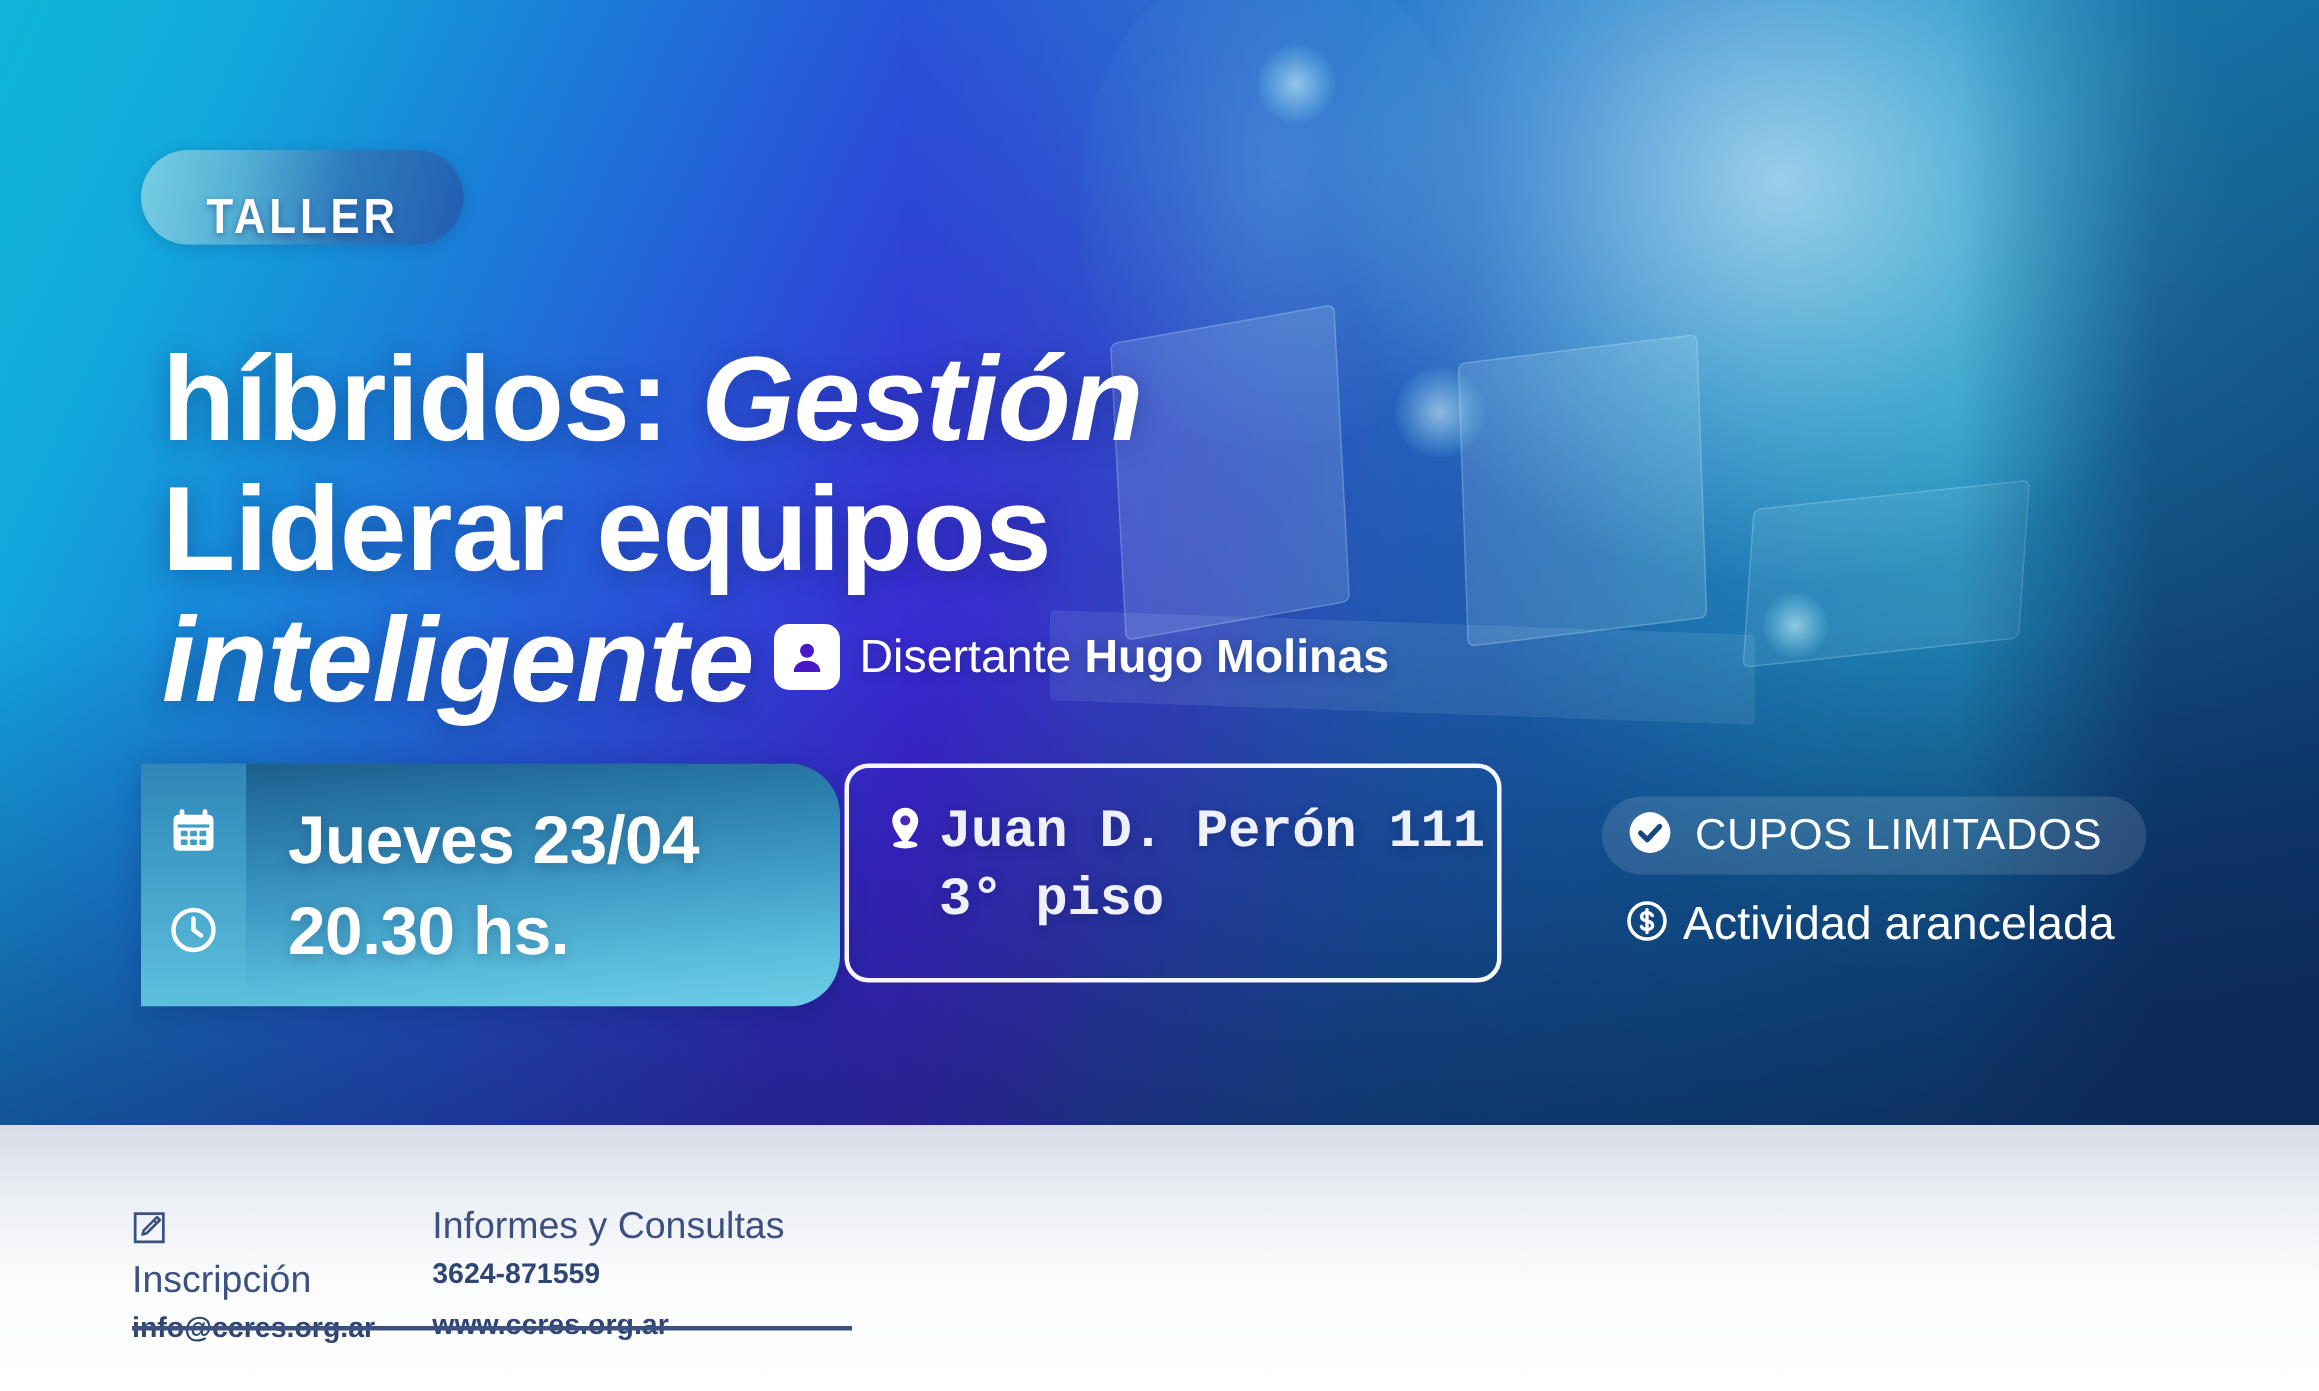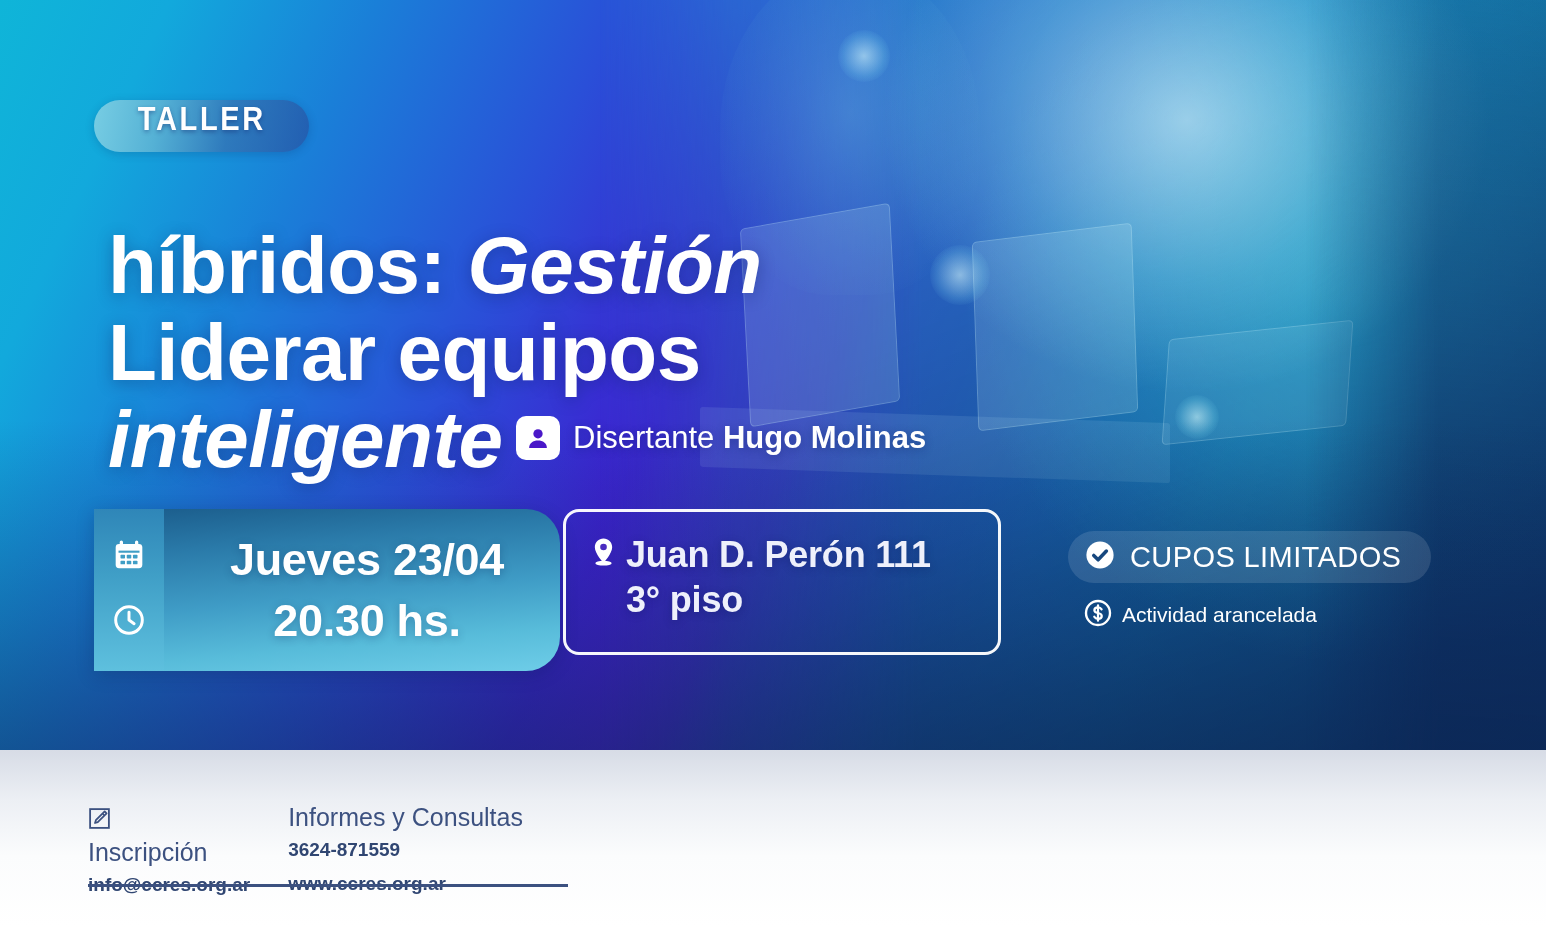--- a/index.html
+++ b/index.html
@@ -59,24 +59,24 @@
   .blob.b2 { left:1175px; top:395px; width:44px; height:44px; }
   .blob.b3 { left:838px; top:30px; width:52px; height:52px; }
   .person-ghost {
     position:absolute; left:720px; top:-35px; width:260px; height:330px;
     background:radial-gradient(ellipse at 50% 45%, rgba(120,200,230,.30) 0%, rgba(90,170,215,.12) 55%, rgba(0,0,0,0) 78%);
     border-radius:50% 50% 42% 42%;
   }
 
   
   .badge-taller {
-    position:absolute; left:94px; top:100px; width:215px; height:52px;
+    position:absolute; left:94px; top:100px; width:215px; height:63px;
     border-radius:34px;
     background:linear-gradient(100deg, rgba(128,208,228,.92) 0%, rgba(96,180,212,.85) 30%, rgba(56,112,176,.70) 62%, rgba(40,70,150,.58) 100%);
-    display:flex; align-items:flex-start; justify-content:center;
+    display:flex; align-items:flex-end; justify-content:center;
     box-shadow:0 2px 10px rgba(10,30,90,.20);
   }
   .badge-taller span {
     color:#ffffff; font-size:33px; font-weight:bold; letter-spacing:3px;
     font-family:"Liberation Sans Narrow","Liberation Sans", sans-serif;
     transform:scaleX(.88); text-shadow:0 2px 5px rgba(20,40,110,.45);
   }
 
   
   .title-wrap { position:absolute; left:108px; top:222px; width:920px; }
@@ -110,59 +110,58 @@
     position:absolute; left:94px; top:509px; width:466px; height:162px;
     border-radius:0 34px 34px 0; display:flex; overflow:hidden;
     box-shadow:0 4px 18px rgba(8,24,70,.22);
   }
   .datebox-icons {
     width:70px; flex:0 0 70px;
     background:linear-gradient(180deg, #2f86b8 0%, #3f9ec6 40%, #5ec0de 100%);
     display:flex; flex-direction:column; align-items:center; justify-content:center; gap:26px;
   }
   .datebox-main {
-    flex:1; padding:20px 0 0 10px;
+    flex:1; padding:20px 0 0 28px;
     background:linear-gradient(175deg, #1c5f8e 0%, #2a7aa9 22%, #3f9cc6 52%, #58bcda 78%, #6ecde8 100%);
-    text-align:center;
   }
   .datebox-line {
     color:#ffffff; font-size:45px; line-height:61px; font-weight:bold;
     font-family:"Liberation Sans Narrow","Liberation Sans", sans-serif;
     letter-spacing:-.3px; text-shadow:0 2px 9px rgba(10,40,90,.28);
   }
 
   
   .placebox {
     position:absolute; left:563px; top:509px; width:438px; height:146px;
     border:3px solid rgba(255,255,255,.96); border-radius:16px;
     padding:20px 0 0 24px;
   }
   .placebox-row { display:flex; align-items:flex-start; gap:9px; }
   .place-pin { margin-top:5px; flex:0 0 auto; }
   .place-text {
     color:#eef0fb; font-size:36px; line-height:45px; font-weight:bold;
-    font-family:Liberation Sans, sans-serif;
+    font-family:Liberation Mono, monospace;
     letter-spacing:-.2px; text-shadow:0 2px 8px rgba(10,20,80,.30);
   }
 
   
   .cupos-pill {
     position:absolute; left:1068px; top:531px; height:52px; padding:0 30px 0 16px;
     border-radius:26px; background:rgba(255,255,255,.12);
     display:flex; align-items:center; gap:14px;
   }
   .cupos-pill .lbl {
     color:#ffffff; font-size:29px; font-weight:normal; letter-spacing:.4px; white-space:nowrap;
     font-family:"Liberation Sans Narrow","Liberation Sans", sans-serif;
   }
   .arancel {
     position:absolute; left:1083px; top:598px; display:flex; align-items:center; gap:9px;
   }
   .arancel .lbl {
-    color:#ffffff; font-size:21px; font-weight:300; white-space:nowrap;
+    color:#ffffff; font-size:31px; font-weight:300; white-space:nowrap;
     font-family:"Liberation Sans Narrow","Liberation Sans", sans-serif;
   }
 
   
   .footer {
     position:absolute; left:0; top:750px; width:1546px; height:177px;
     background:linear-gradient(180deg, #d7dce6 0%, #eceff4 28%, #fbfcfd 60%, #ffffff 100%);
   }
   .contact { position:absolute; left:88px; top:52px; display:flex; gap:38px; }
   .contact-col { display:flex; flex-direction:column; }

